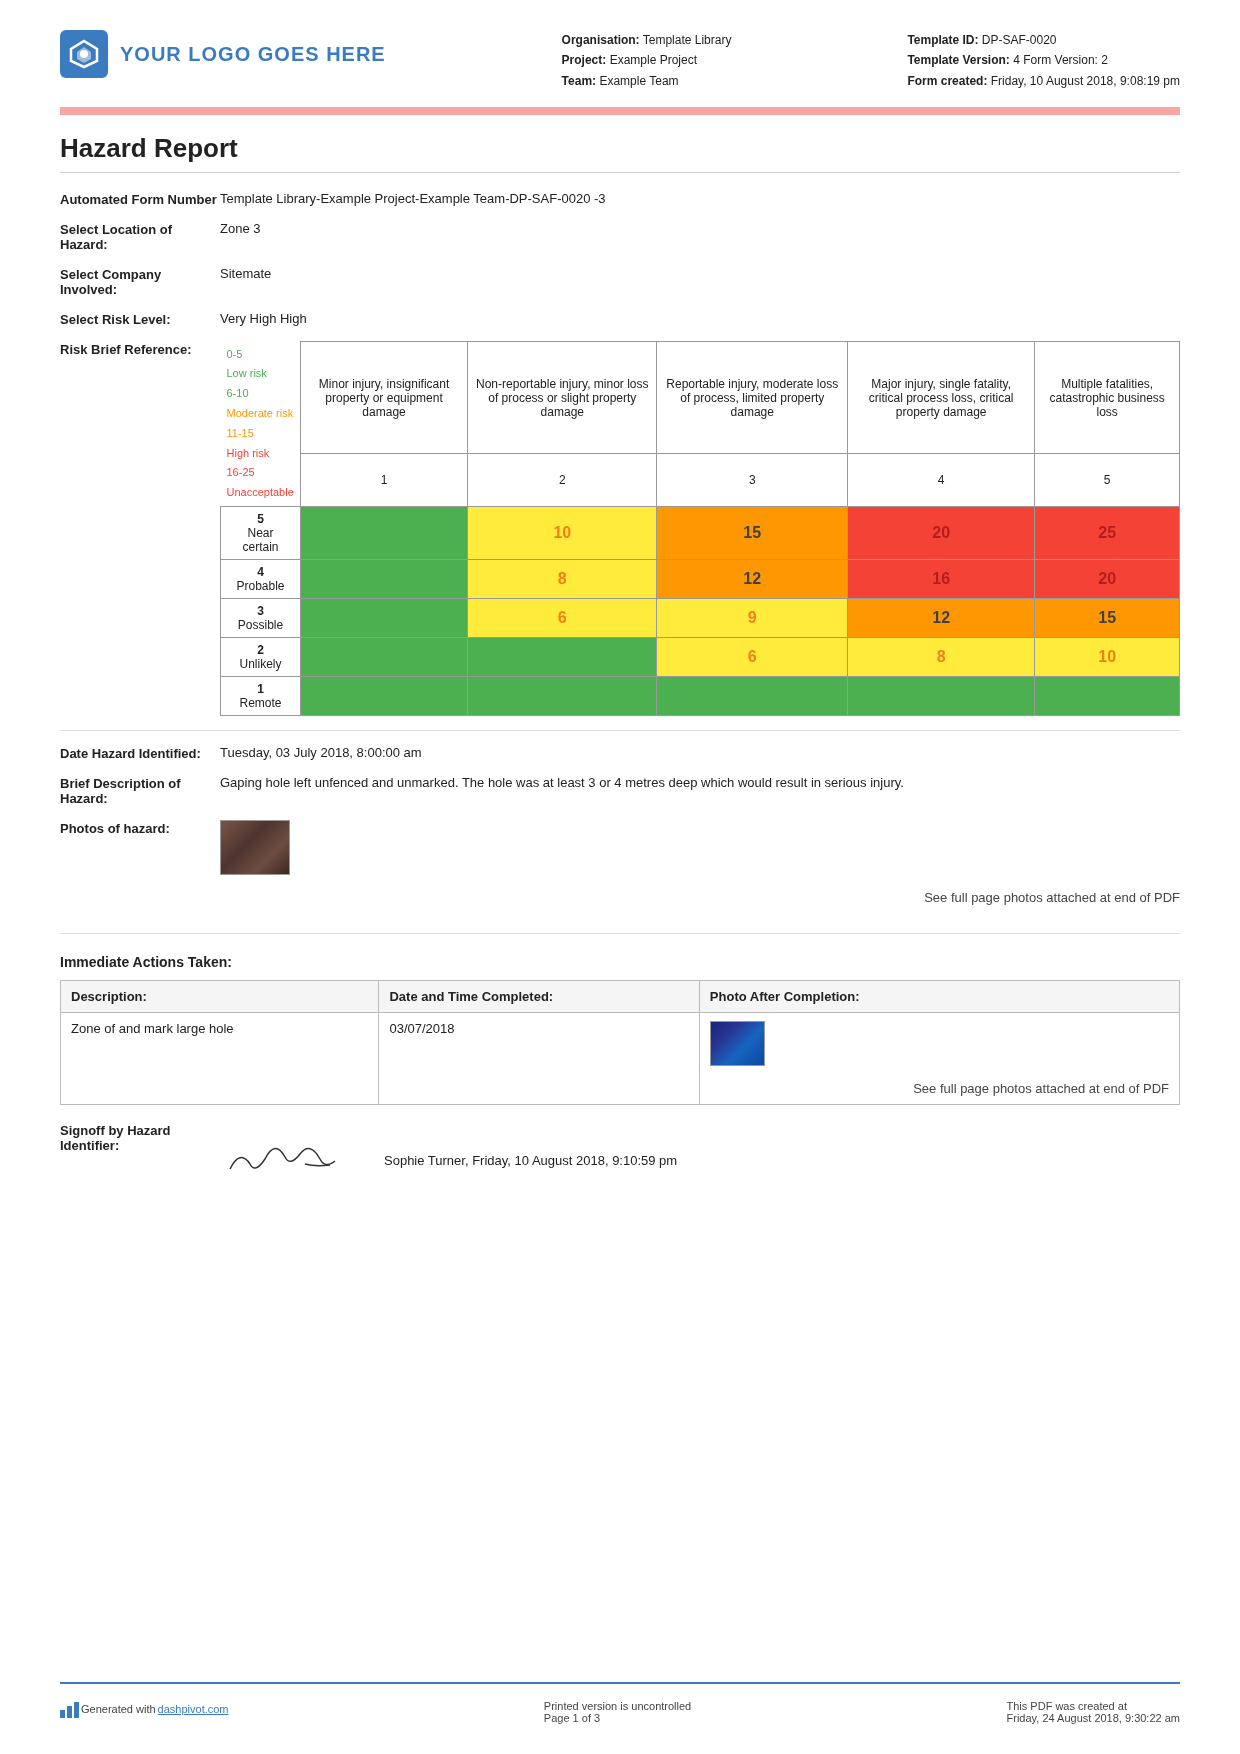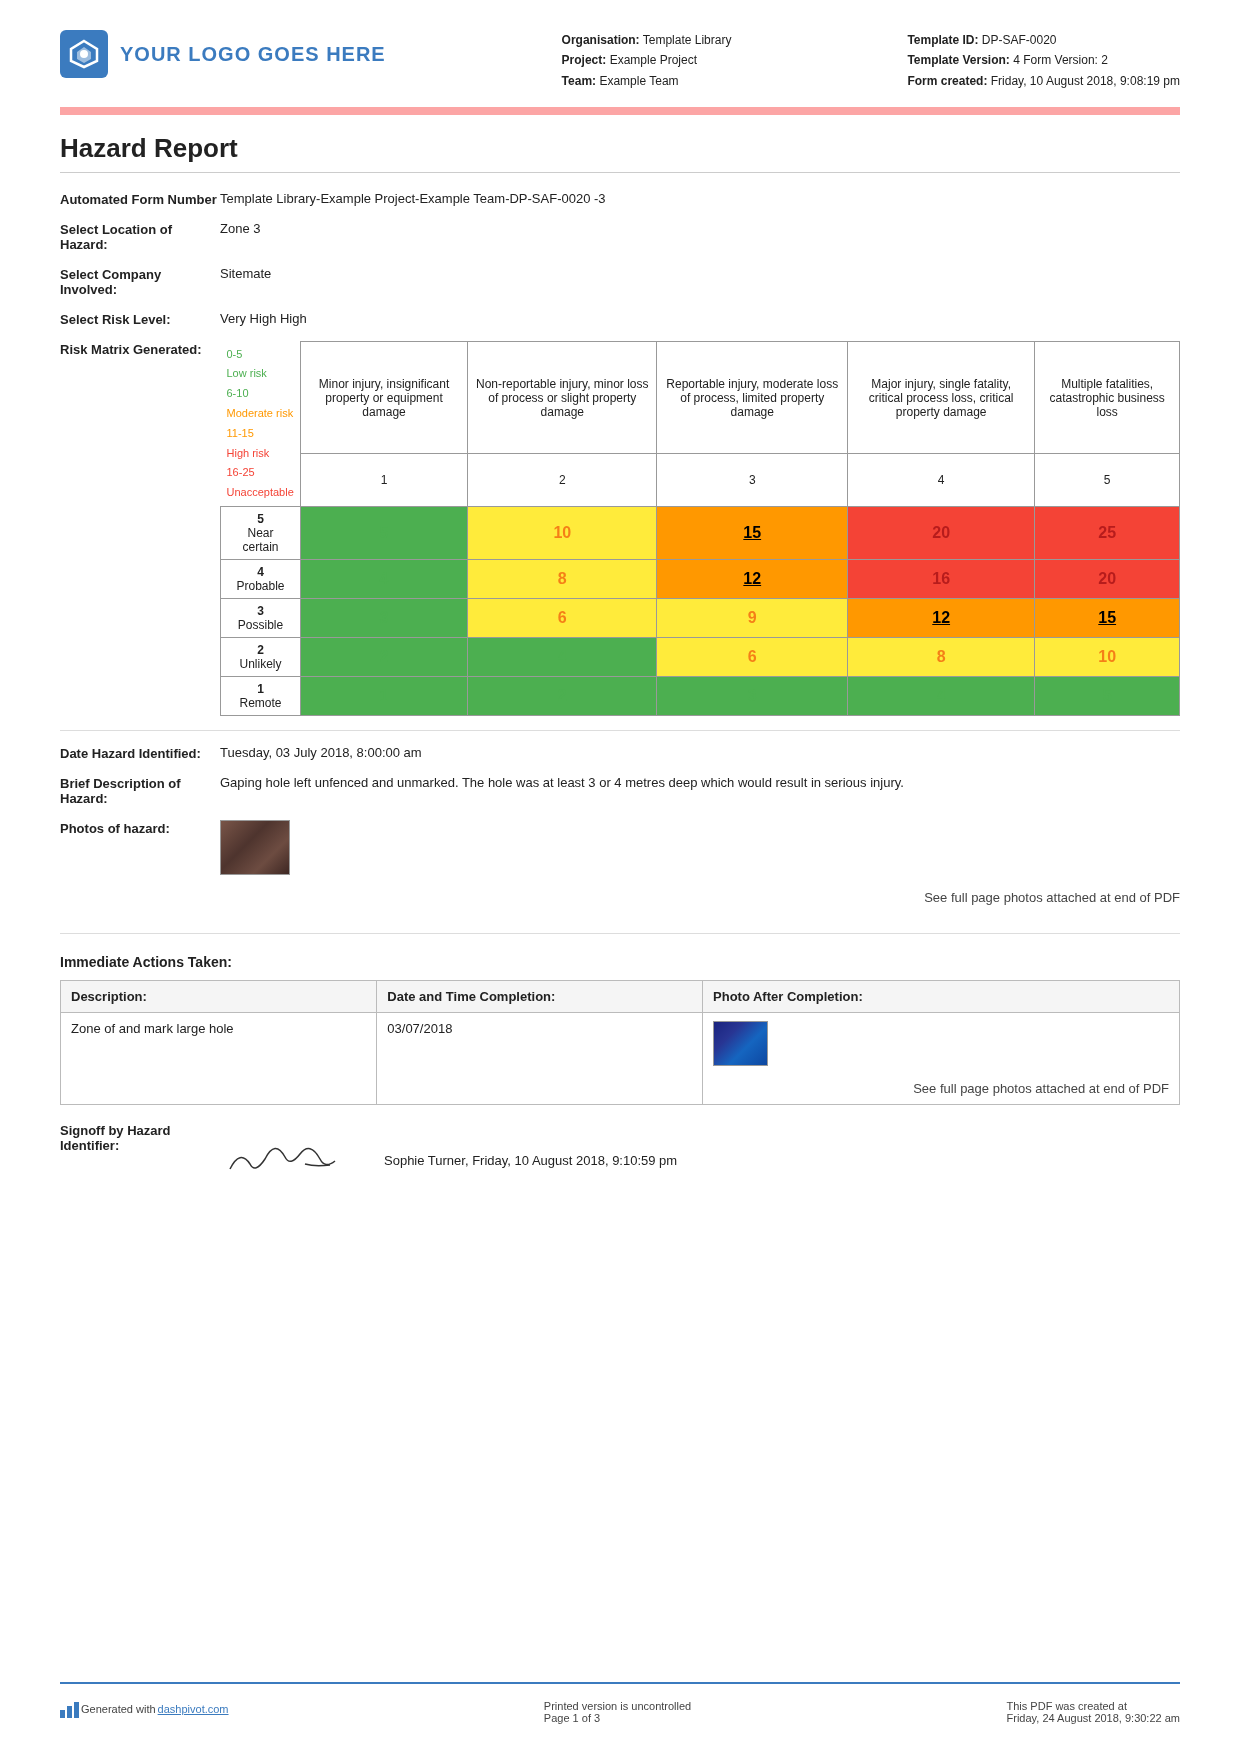--- a/index.html
+++ b/index.html
@@ -27,21 +27,21 @@
     .field-value { flex: 1; font-size: 13px; }
 
     
     .risk-matrix { margin-bottom: 0; }
     .risk-matrix table { border-collapse: collapse; width: 100%; font-size: 12px; }
     .risk-matrix td, .risk-matrix th { border: 1px solid #999; padding: 5px 7px; text-align: center; vertical-align: middle; }
     .risk-matrix .legend-cell { background: white; border: none; text-align: left; vertical-align: top; padding: 3px 6px; font-size: 11px; }
     .risk-matrix .header-cell { background: white; vertical-align: middle; font-size: 12px; }
     .cell-green { background: #4caf50; color: #4caf50; font-weight: bold; font-size: 16px; }
     .cell-yellow { background: #ffeb3b; color: #f57f17; font-weight: bold; font-size: 16px; }
-    .cell-orange { background: #ff9800; color: #000000; font-weight: bold; font-size: 16px; text-decoration: underline; }
+    .cell-orange { background: #ff9800; color: #404040; font-weight: bold; font-size: 16px; }
     .cell-red { background: #f44336; color: #b71c1c; font-weight: bold; font-size: 16px; }
     .risk-legend { font-size: 11px; line-height: 1.8; }
     .legend-green { color: #4caf50; }
     .legend-orange { color: #ff9800; }
     .legend-red { color: #f44336; }
 
     
     .section-title { font-weight: bold; font-size: 14px; margin-bottom: 10px; margin-top: 6px; }
     .actions-table { width: 100%; border-collapse: collapse; font-size: 13px; }
     .actions-table th { background: #f5f5f5; border: 1px solid #bbb; padding: 8px 10px; text-align: left; font-weight: bold; }
@@ -111,21 +111,21 @@
     <div class="field-label">Select Company Involved:</div>
     <div class="field-value">Sitemate</div>
   </div>
 
   <div class="field-row">
     <div class="field-label">Select Risk Level:</div>
     <div class="field-value">Very High   High</div>
   </div>
 
   <div class="field-row risk-matrix">
-    <div class="field-label">Risk Matrix Generated:</div>
+    <div class="field-label">Risk Brief Reference:</div>
     <div class="field-value">
       <table>
         <thead>
           <tr>
             <td class="legend-cell" rowspan="2">
               <div class="risk-legend">
                 <div class="legend-green">0-5<br>Low risk<br>6-10</div>
                 <div class="legend-orange">Moderate risk<br>11-15</div>
                 <div class="legend-red">High risk<br>16-25<br>Unacceptable</div>
               </div>
@@ -214,21 +214,21 @@
   </div>
 
   <hr class="divider">
 
   <div class="section-title">Immediate Actions Taken:</div>
 
   <table class="actions-table">
     <thead>
       <tr>
         <th>Description:</th>
-        <th>Date and Time Completion:</th>
+        <th>Date and Time Completed:</th>
         <th>Photo After Completion:</th>
       </tr>
     </thead>
     <tbody>
       <tr>
         <td>Zone of and mark large hole</td>
         <td>03/07/2018</td>
         <td>
           <div class="photo-thumb-2" style="background: linear-gradient(135deg, #1a237e 0%, #283593 30%, #1565c0 60%, #0d47a1 100%);"></div>
           <div class="photo-caption">See full page photos attached at end of PDF</div>

